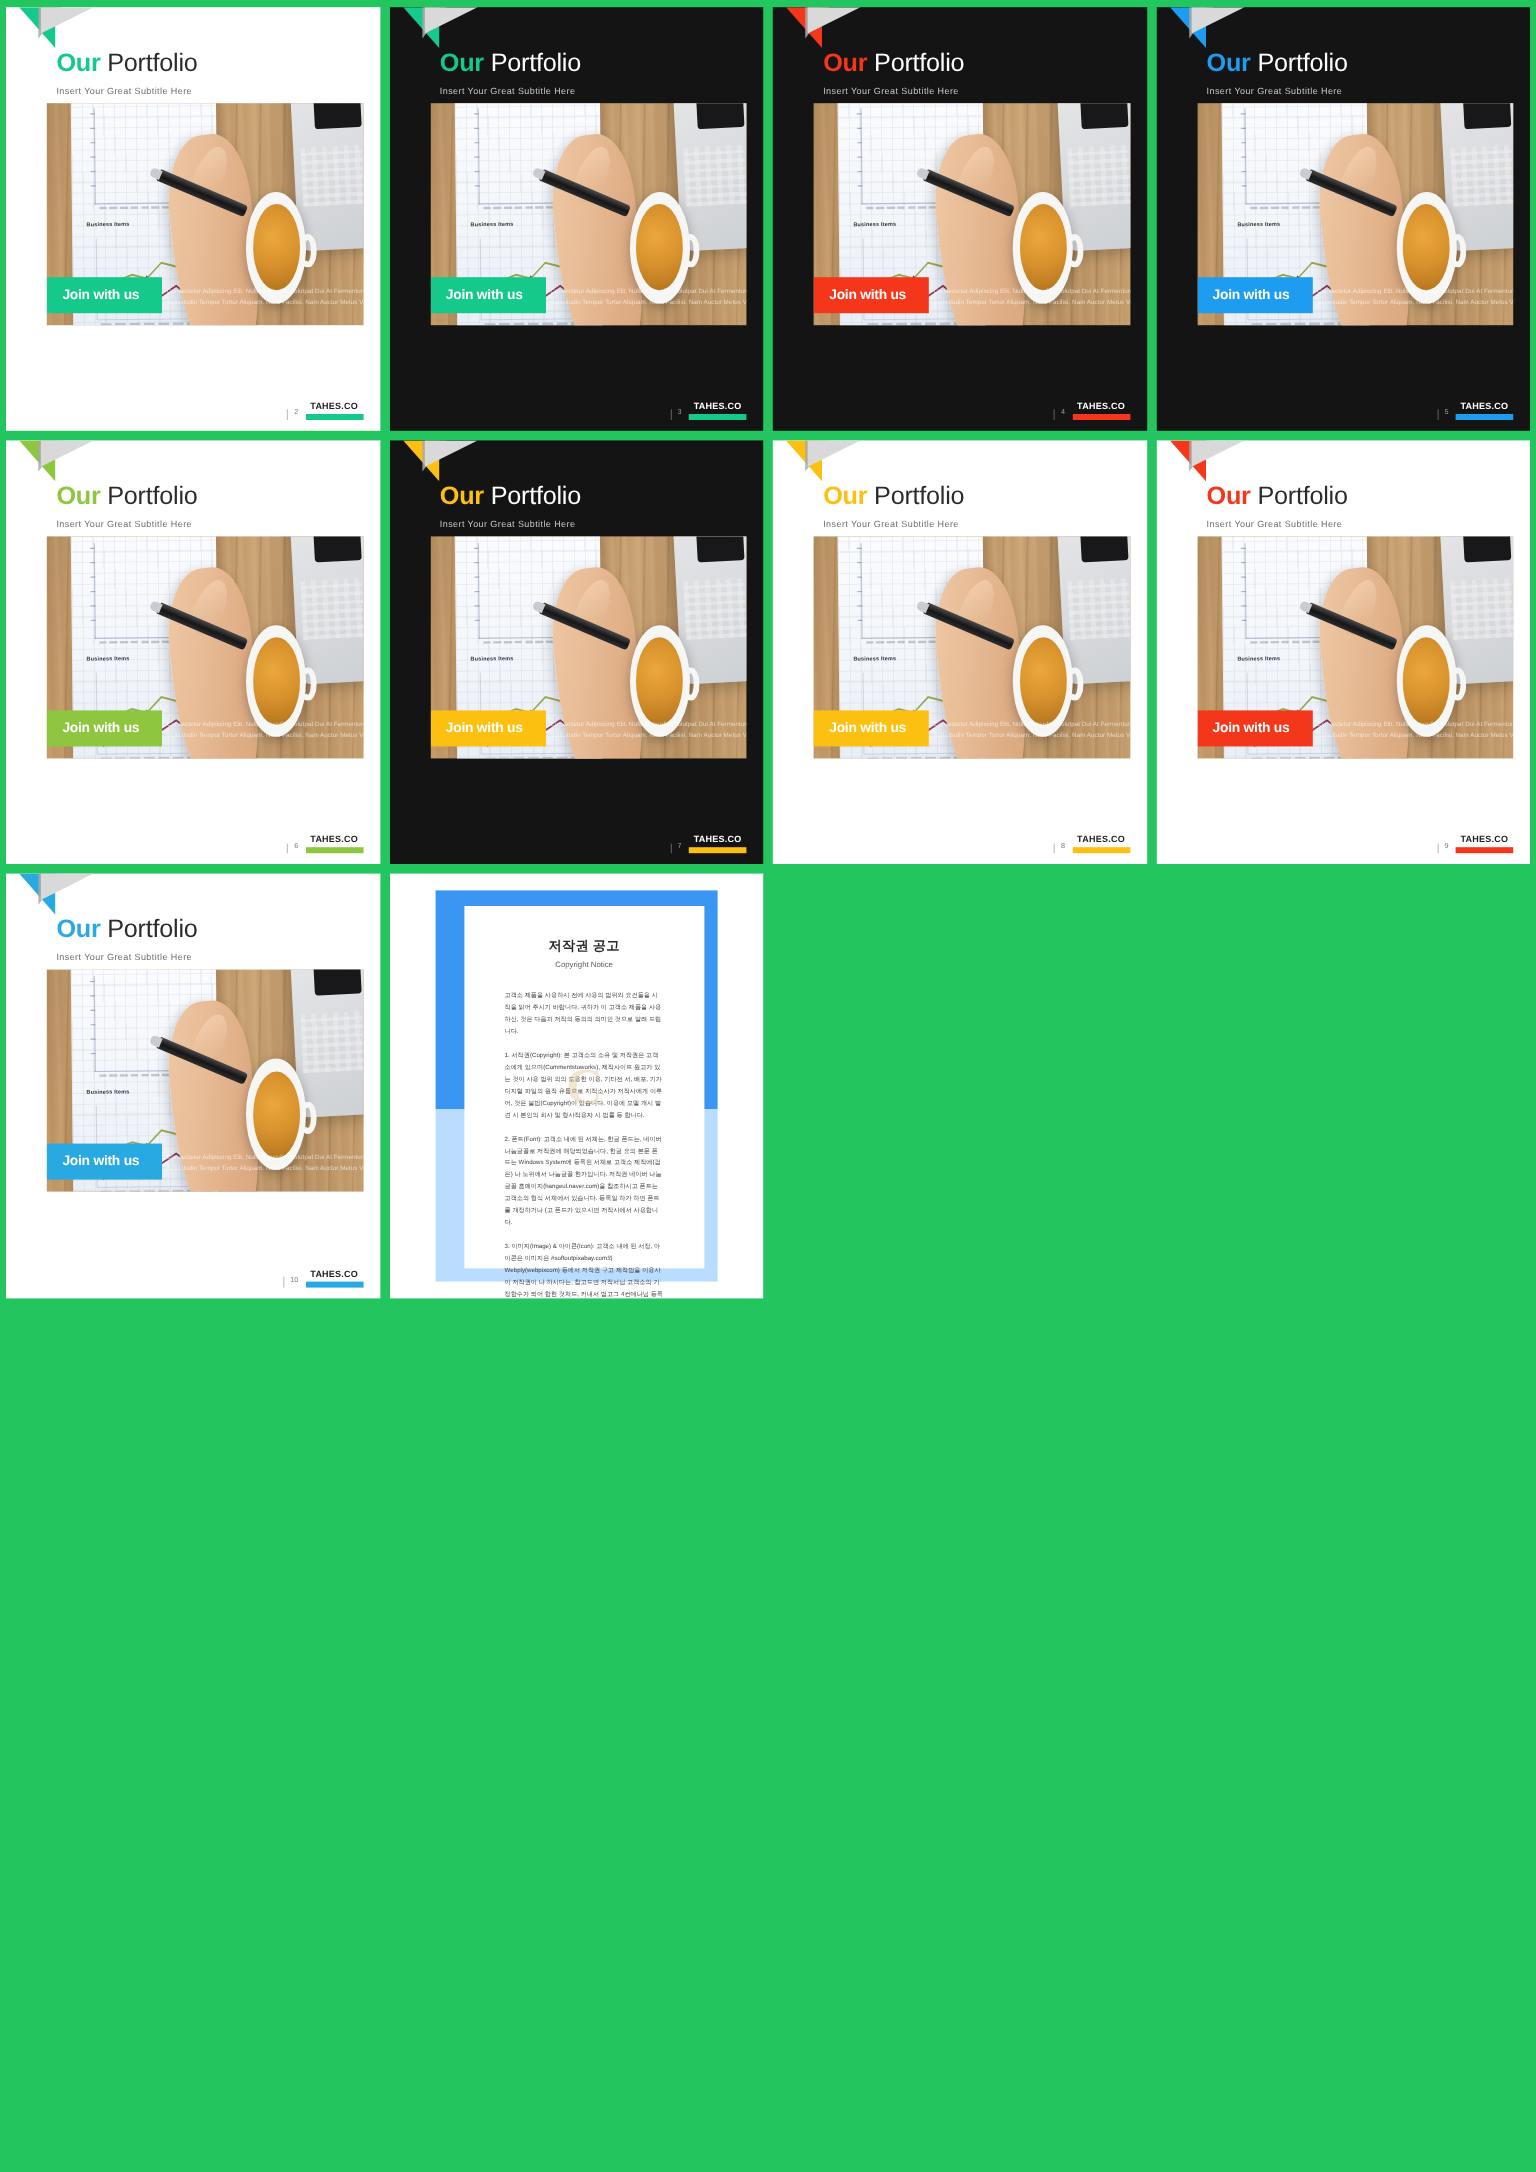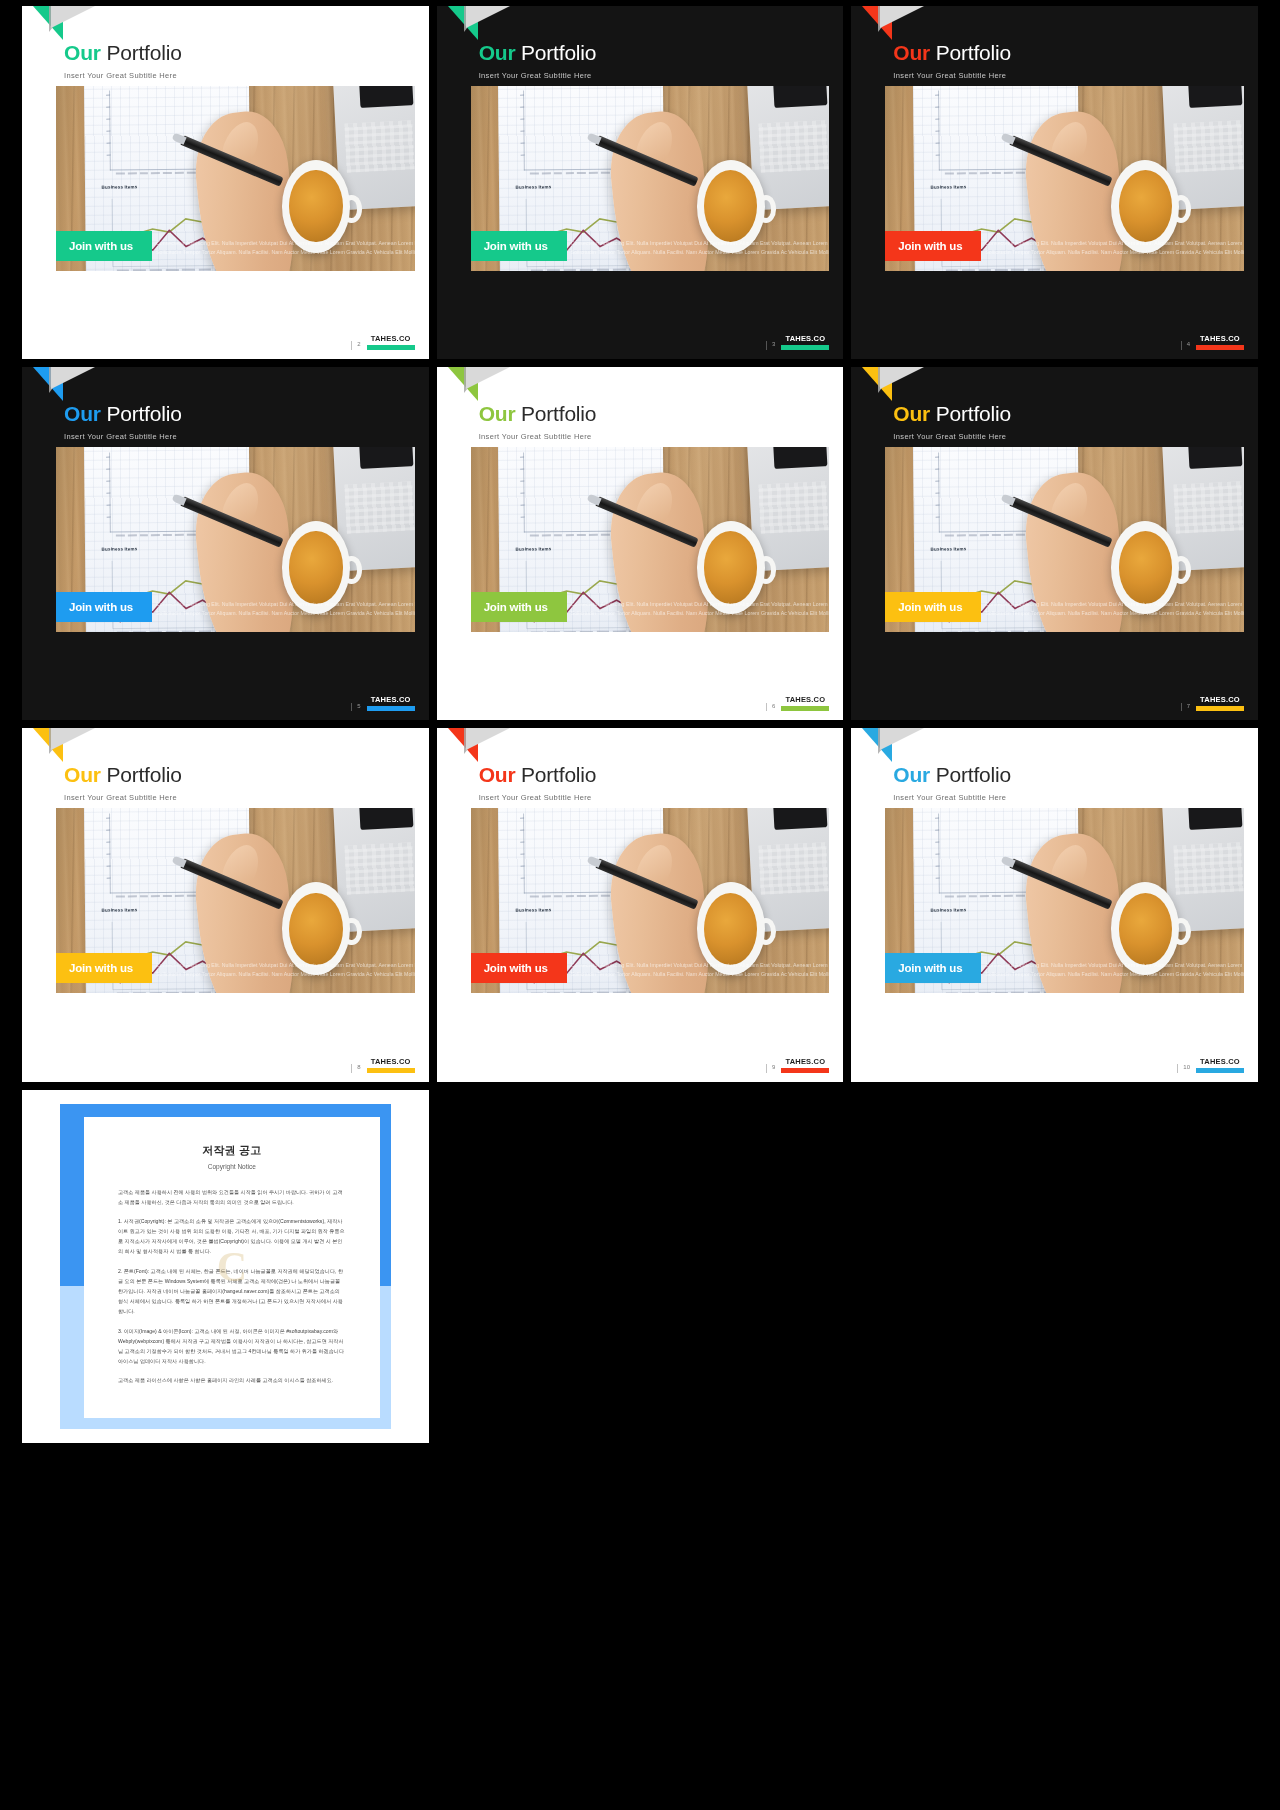--- a/index.html
+++ b/index.html
@@ -5,25 +5,25 @@
   * { box-sizing: border-box; margin: 0; padding: 0; }
   html, body {
     width: 1280px; height: 1810px;
     background: #7a7468;
     font-family: "Liberation Sans", sans-serif;
     overflow: hidden;
   }
   .grid {
     width: 1280px; height: 1810px;
     display: grid;
-    grid-template-columns: 1fr 1fr 1fr;
+    grid-template-columns: 1fr 1fr 1fr 1fr;
     grid-template-rows: repeat(5, 1fr);
     gap: 8px;
-    padding: 6px 22px;
-    background: #000000;
+    padding: 6px 5px;
+    background: #22c55e;
   }
   .slide {
     position: relative;
     overflow: hidden;
     background: #ffffff;
   }
   .slide.dark { background: #141414; }
 
   
   .ribbon { position: absolute; top: 0; left: 11px; width: 62px; height: 34px; pointer-events: none; }

